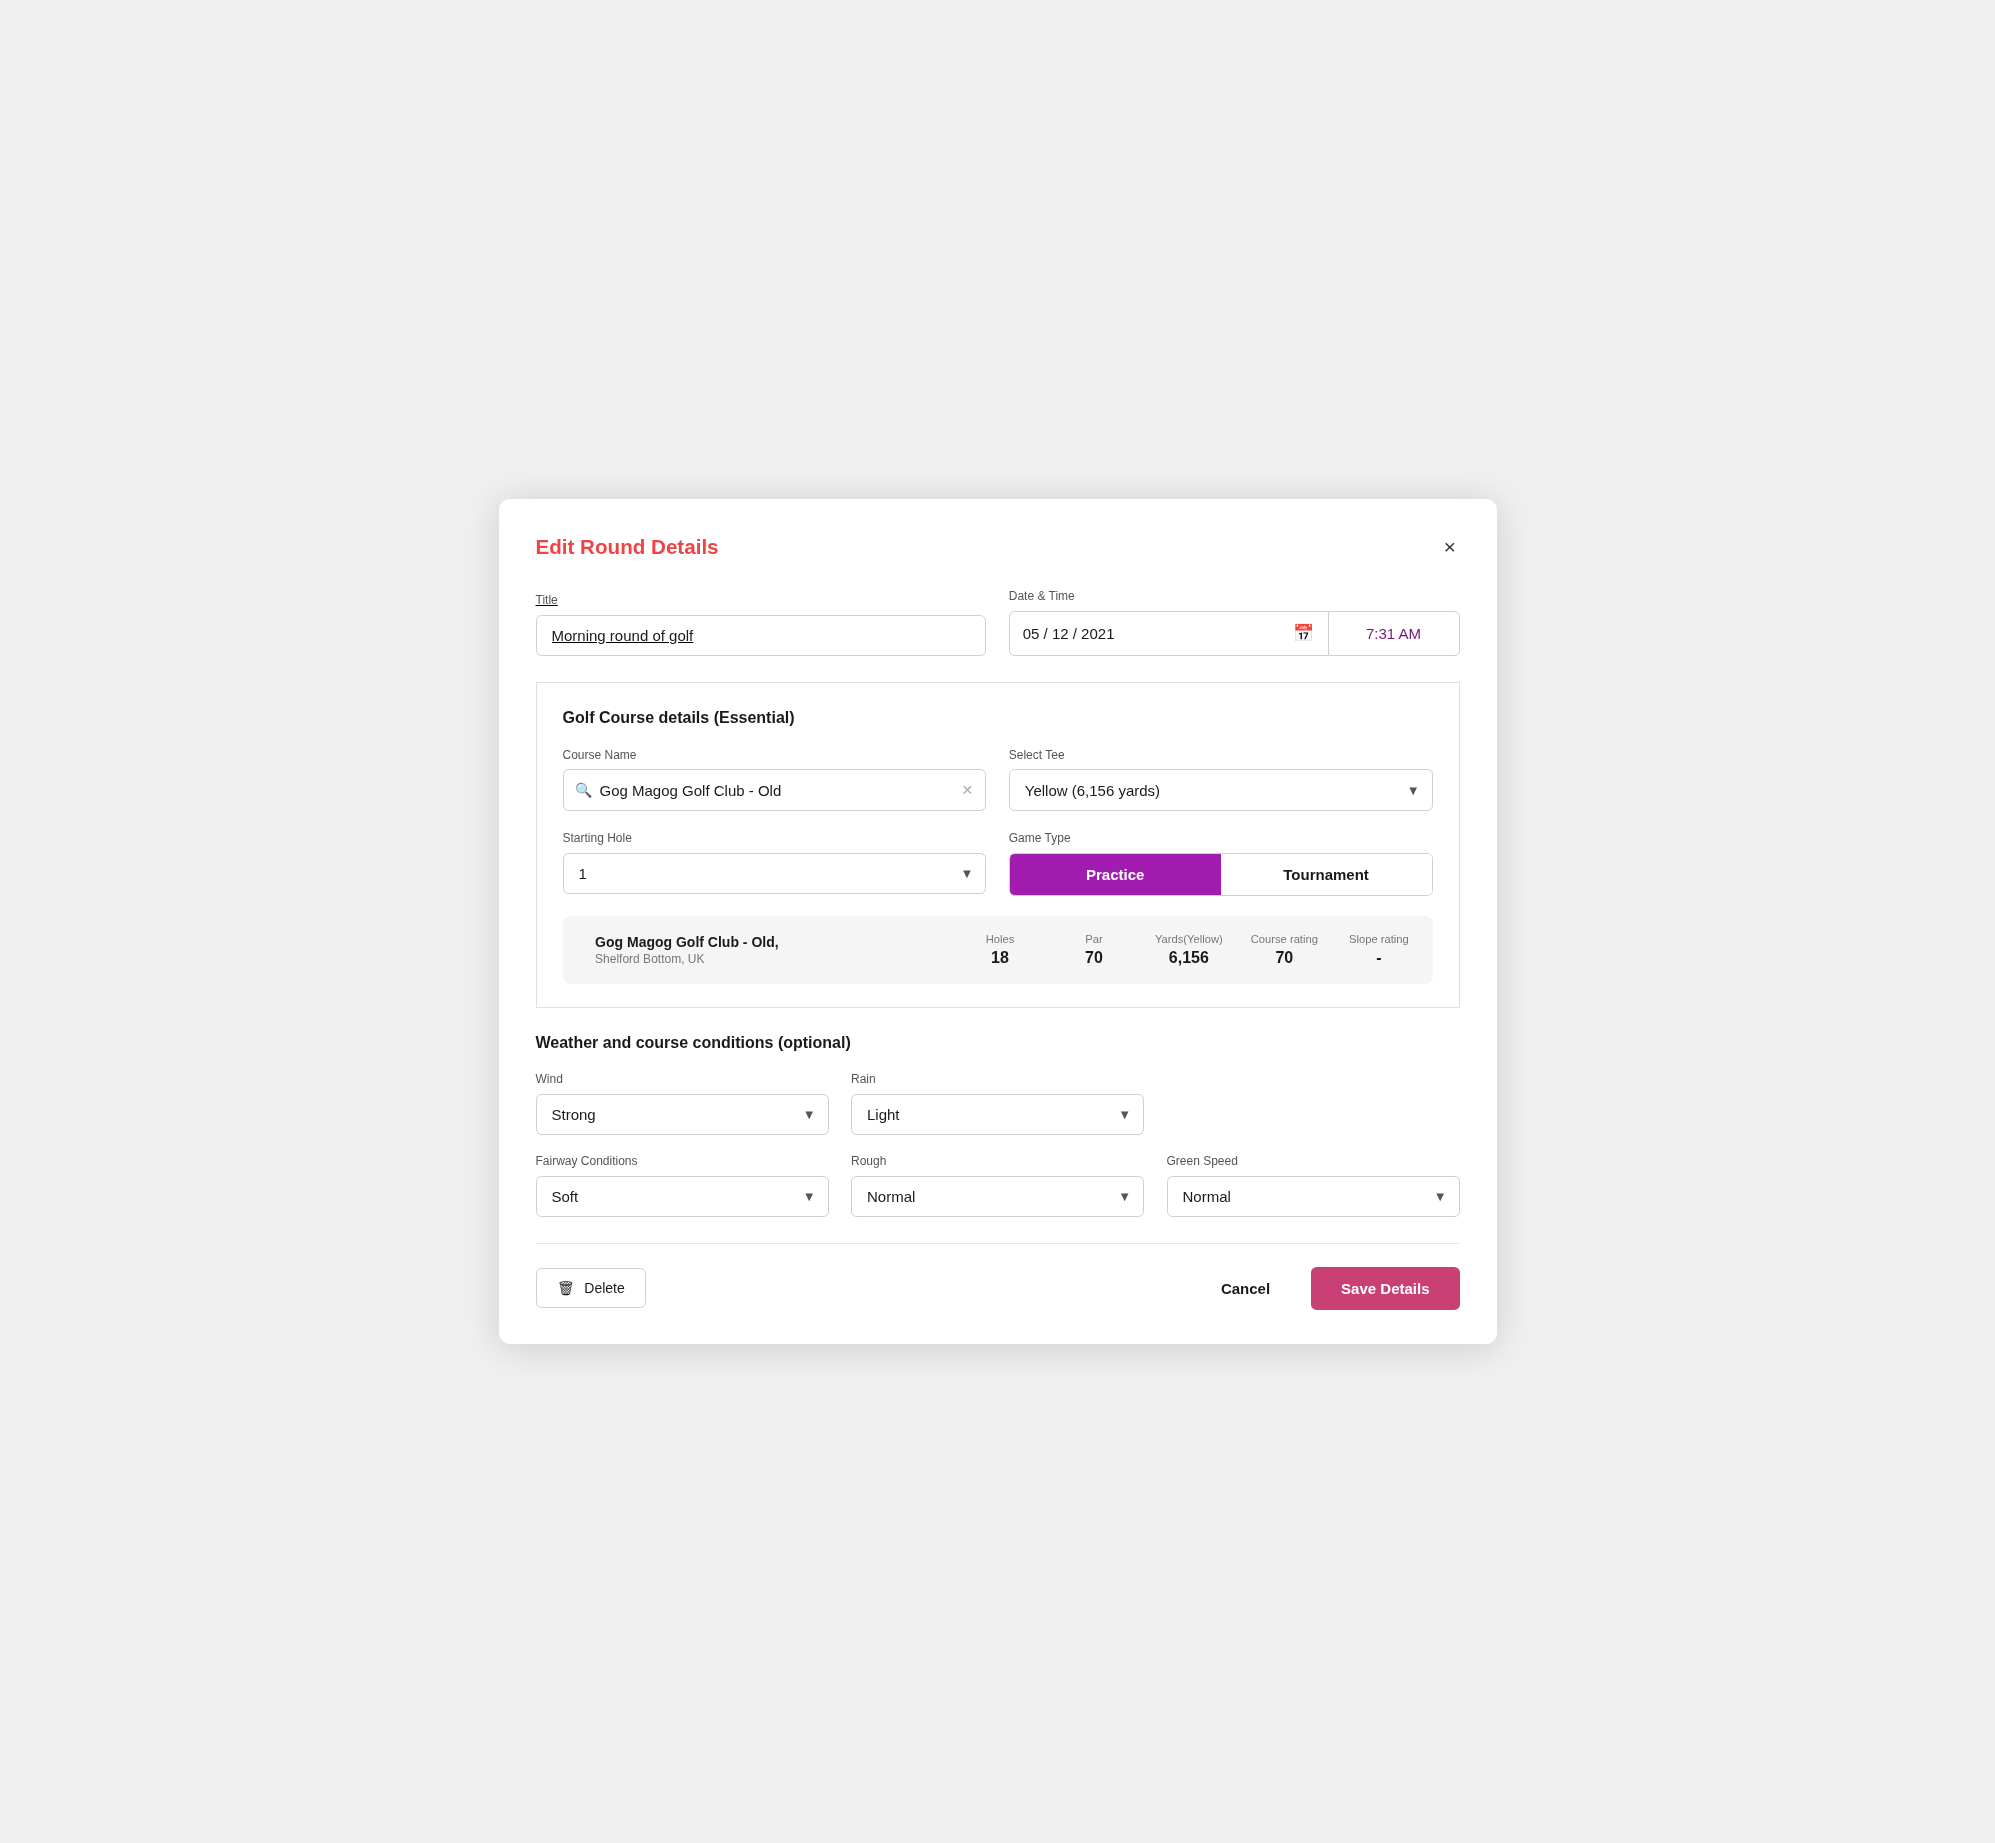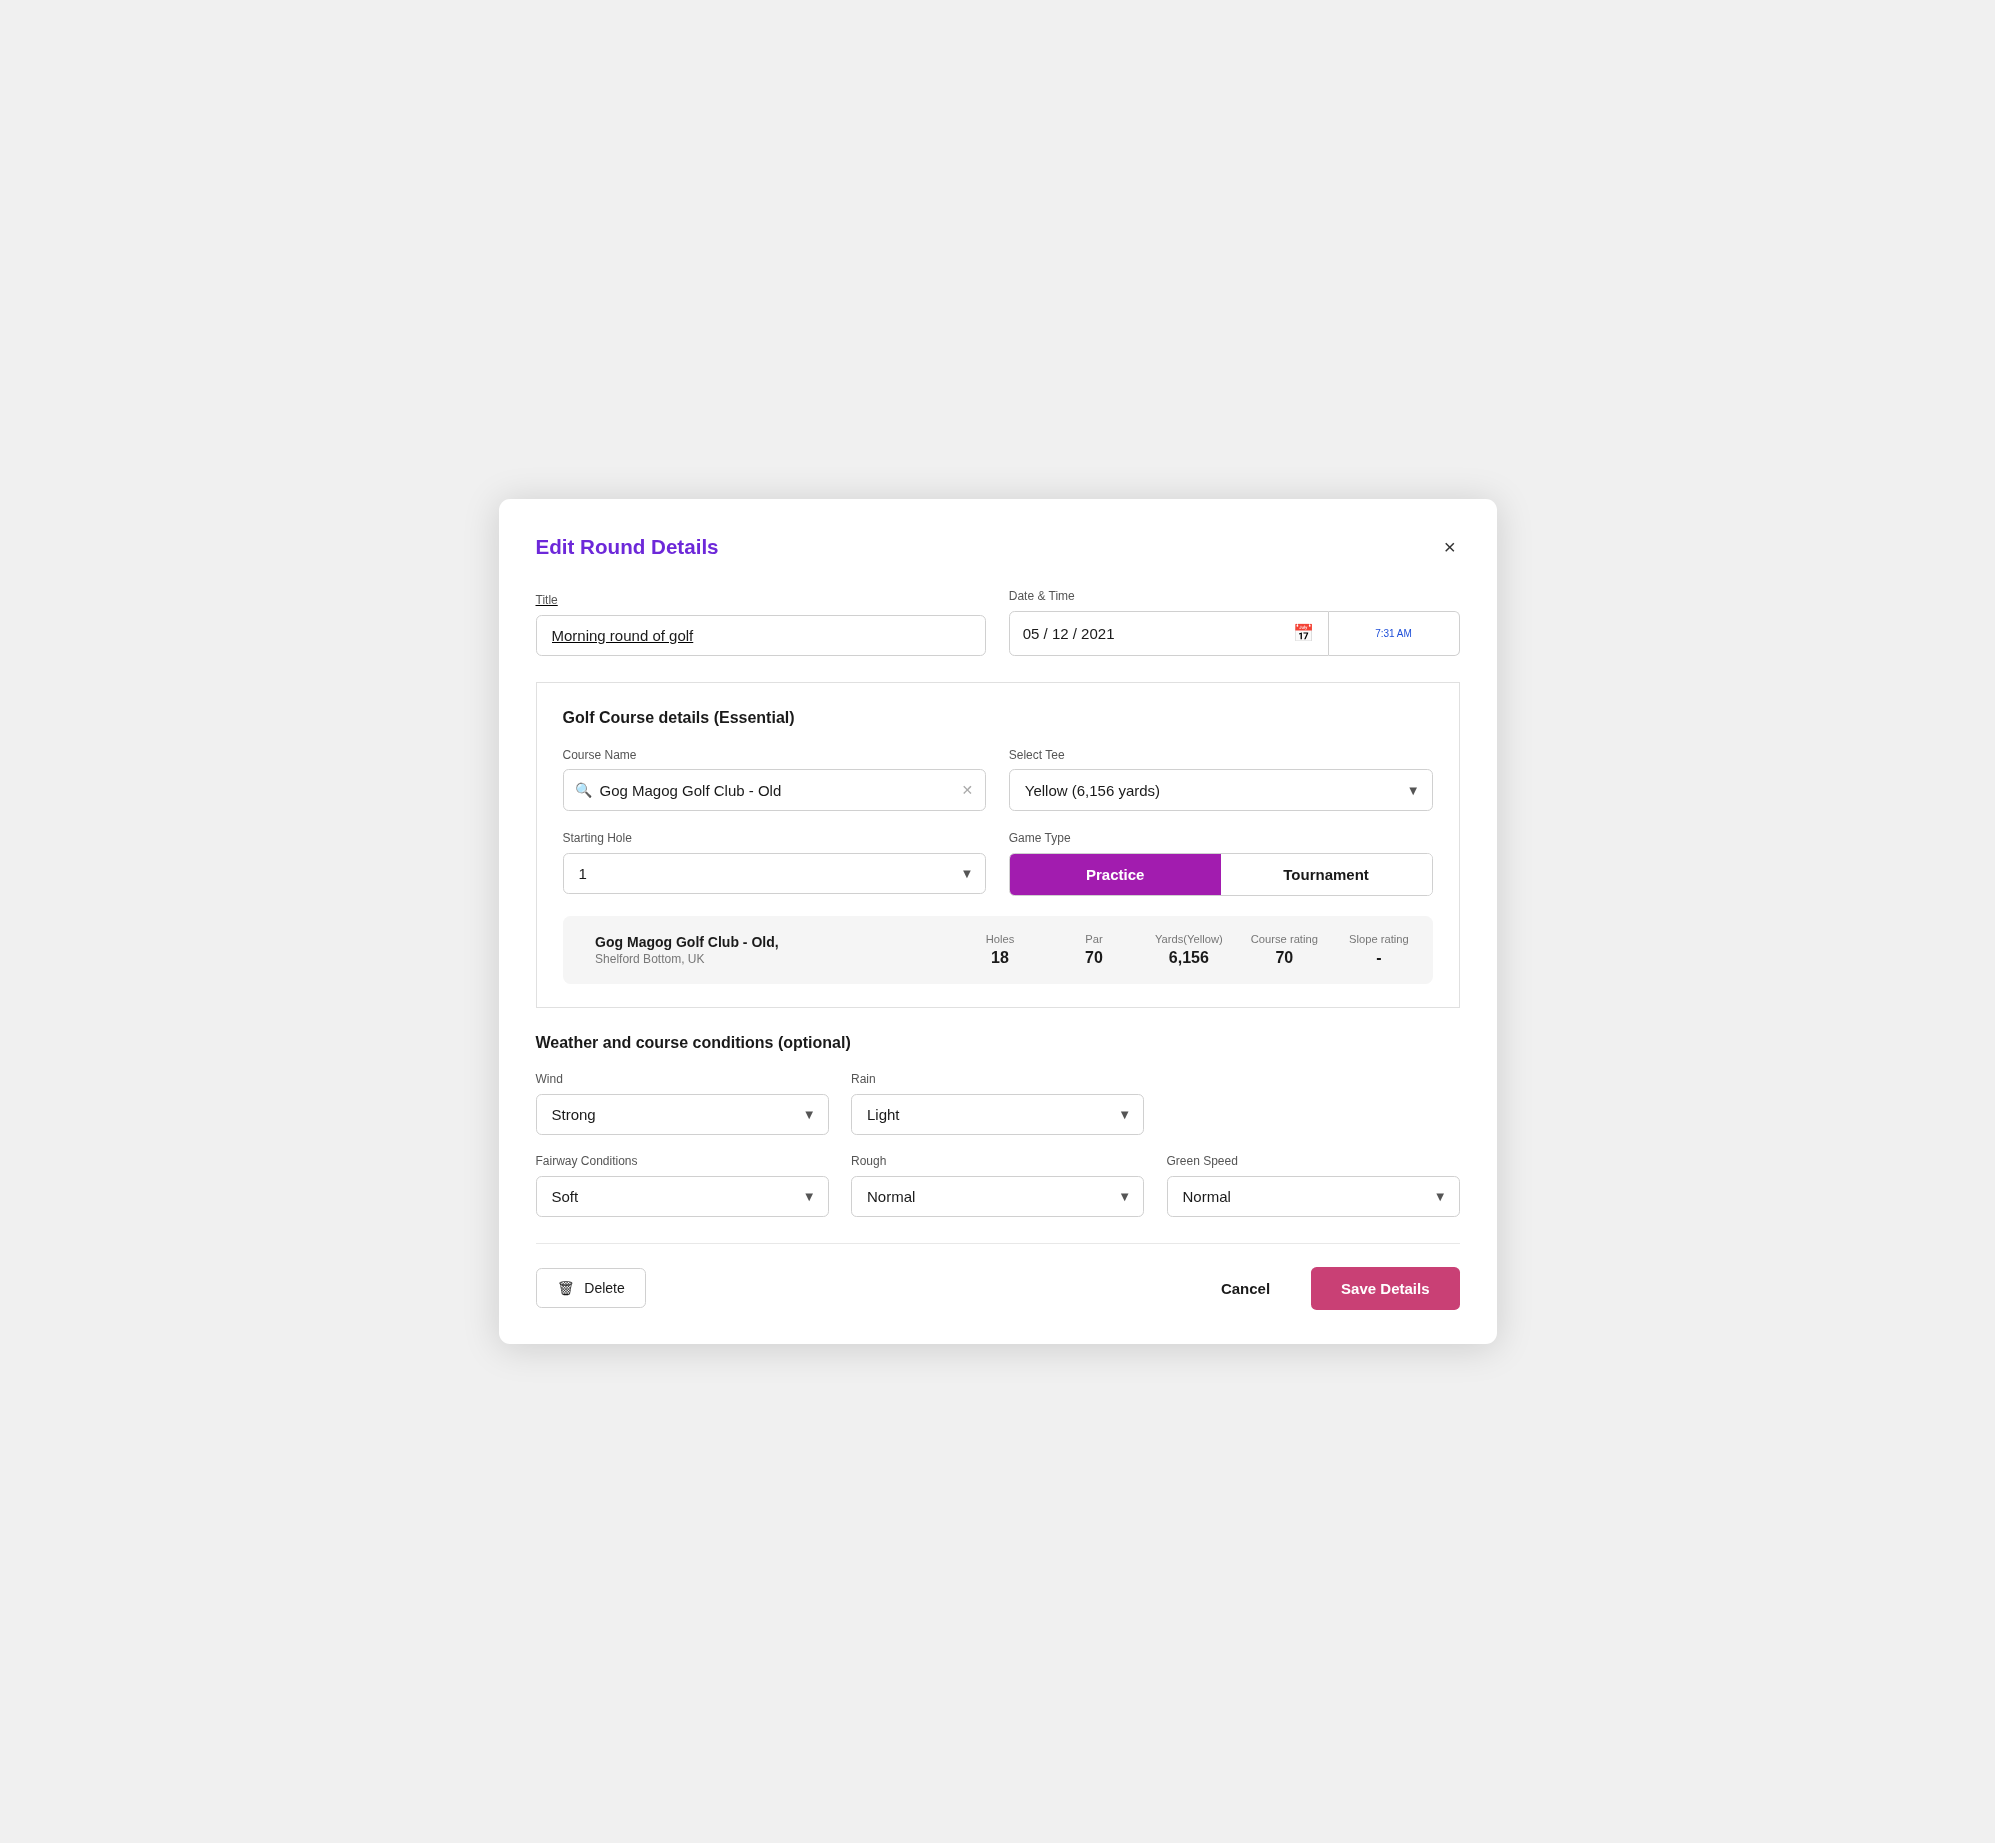--- a/index.html
+++ b/index.html
@@ -23,21 +23,21 @@
     }
     .modal-header {
       display: flex;
       align-items: center;
       justify-content: space-between;
       margin-bottom: 28px;
     }
     .modal-title {
       font-size: 20.6px;
       font-weight: 700;
-      color: #6d28d9;
+      color: #ef4444;
       text-align: center;
     }
     .close-btn {
       background: none;
       border: none;
       font-size: 20.6px;
       cursor: pointer;
       color: #333;
       line-height: 1;
       padding: 3.7px;
@@ -92,22 +92,22 @@
       display: flex;
       align-items: center;
       border: 1.4px solid #d0d0d0;
       border-left: none;
       border-radius: 0 5.6px 5.6px 0;
       padding: 11.2px 19px;
       min-width: 131px;
       justify-content: center;
     }
     .time-text {
-      font-size: 10px;
-      color: #1d4ed8;
+      font-size: 15px;
+      color: #701a75;
     }
     .section-box {
       border: 1.4px solid #e0e0e0;
       border-radius: 0;
       padding: 26px 26px 22.5px 26px;
       margin-bottom: 26px;
     }
     .section-title {
       font-size: 16px;
       font-weight: 700;

